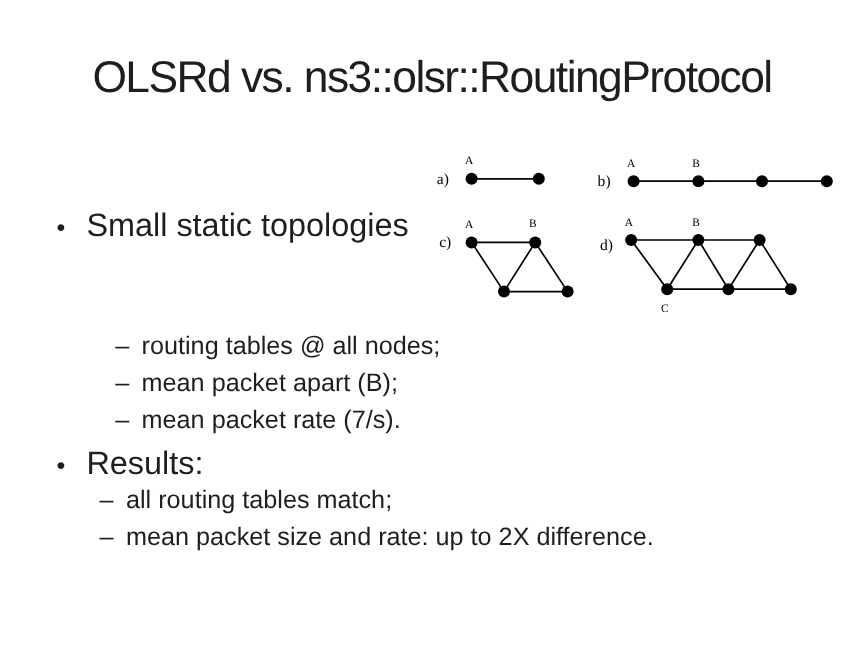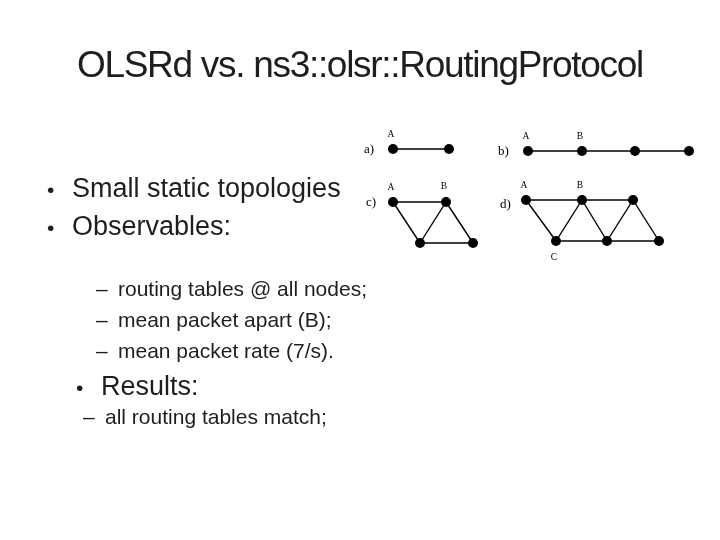--- a/index.html
+++ b/index.html
@@ -19,21 +19,21 @@
     text-align: center;
     font-size: 37px;
     font-weight: 400;
     letter-spacing: -1.3px;
     color: #1e1e1e;
     white-space: nowrap;
   }
   .group { position: absolute; width: 640px; }
   .g1 { left: 42px; top: 126px; margin-top: 44px; }
   .g2 { left: 93px; top: 273px; }
-  .g3 { left: 42px; top: 368px; margin-left: 29px; }
+  .g3 { left: 42px; top: 368px; }
   .g4 { left: 80px; top: 401px; }
   .line { white-space: nowrap; }
   .lvl1 .line { font-size: 27px; line-height: 36px; }
   .lvl2 .line { font-size: 21px; line-height: 31px; }
   .marker {
     display: inline-block;
     box-sizing: border-box;
   }
   .lvl1 .marker { width: 30px; padding-left: 5px; font-size: 21px; }
   .lvl2 .marker { width: 25px; padding-left: 3px; font-size: 21px; }
@@ -53,35 +53,35 @@
   }
 </style>
 </head>
 <body>
 
 <div class="slide">
   <h1 class="title">OLSRd vs. ns3::olsr::RoutingProtocol</h1>
 
   <div class="group lvl1 g1">
       <div class="line"><span class="marker">•</span><span class="txt">Small static topologies</span></div>
-      <div class="line"><span class="marker">•</span><span class="txt">Observables:</span></div>
     </div>
 
   <div class="group lvl2 g2">
       <div class="line"><span class="marker">–</span><span class="txt">routing tables @ all nodes;</span></div>
       <div class="line"><span class="marker">–</span><span class="txt">mean packet apart (B);</span></div>
       <div class="line"><span class="marker">–</span><span class="txt">mean packet rate (7/s).</span></div>
     </div>
 
   <div class="group lvl1 g3">
       <div class="line"><span class="marker">•</span><span class="txt">Results:</span></div>
     </div>
 
   <div class="group lvl2 g4">
       <div class="line"><span class="marker">–</span><span class="txt">all routing tables match;</span></div>
+      <div class="line"><span class="marker">–</span><span class="txt">mean packet size and rate: up to 2X difference.</span></div>
     </div>
 
   <div class="diagrams" id="diagrams"><svg viewBox="0 0 368 150" width="368" height="150">
         <g>
           <line x1="41" y1="27" x2="97" y2="27" stroke="#000000" stroke-width="1.4"></line>
           <circle cx="41" cy="27" r="5" fill="#000000"></circle>
           <text x="39" y="15" class="nodelabel" fill="#000000">A</text>
           <circle cx="97" cy="27" r="5" fill="#000000"></circle>
           <text x="12" y="31" class="caption" fill="#000000">a)</text>
         </g>

